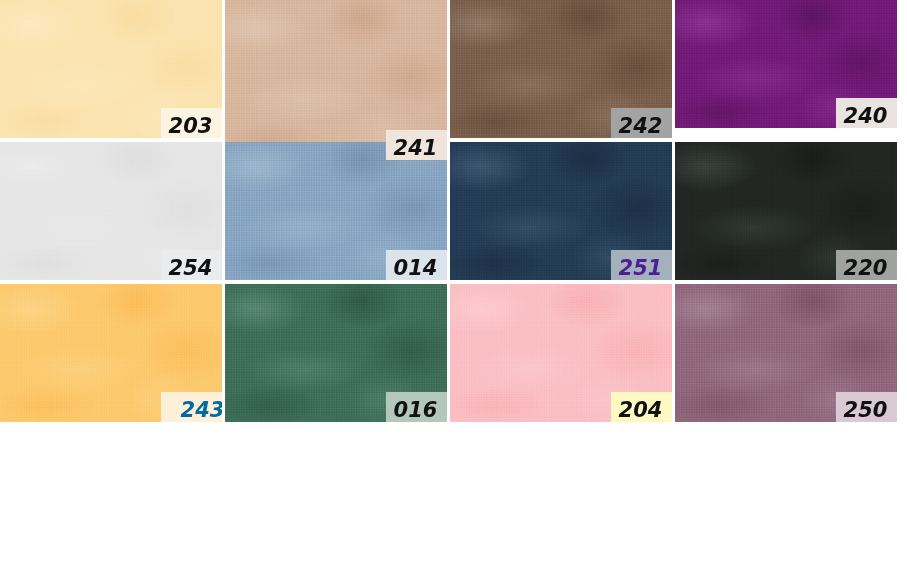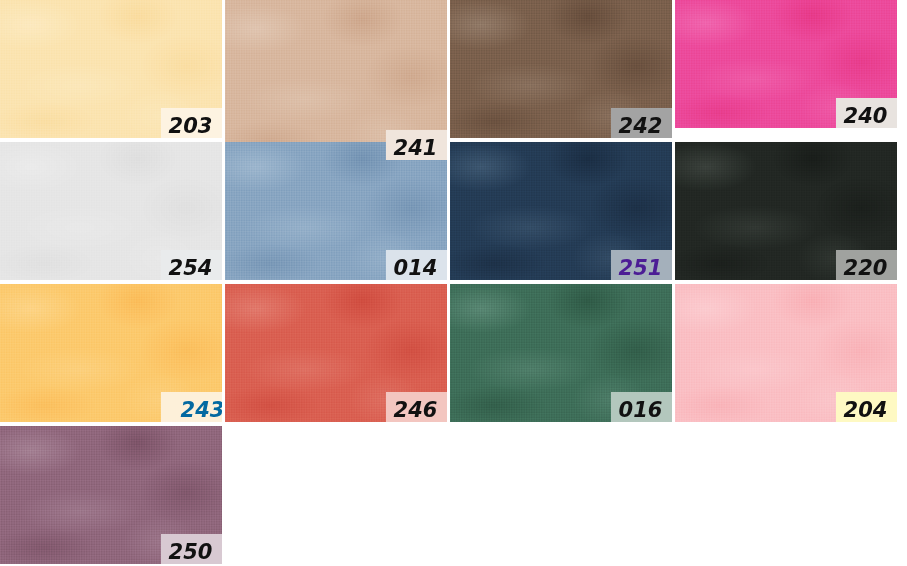--- a/index.html
+++ b/index.html
@@ -123,21 +123,21 @@
         <span class="code-text" style="color: rgb(17, 17, 17);">241</span>
       </div>
     </div>
     <div class="swatch" style="background: rgb(119, 93, 74); width: 222px; height: 138px;">
       <div class="mottle"></div>
       <div class="texture"></div>
       <div class="code-badge" style="background: #a3a3a3;">
         <span class="code-text" style="color: rgb(17, 17, 17);">242</span>
       </div>
     </div>
-    <div class="swatch" style="background: #ec4899; width: 222px; height: 128px;">
+    <div class="swatch" style="background: #701a75; width: 222px; height: 128px;">
       <div class="mottle"></div>
       <div class="texture"></div>
       <div class="code-badge" style="background: rgb(232, 227, 223);">
         <span class="code-text" style="color: rgb(17, 17, 17);">240</span>
       </div>
     </div>
     <div class="swatch" style="background: #e5e5e5; width: 222px; height: 138px;">
       <div class="mottle"></div>
       <div class="texture"></div>
       <div class="code-badge" style="background: rgb(233, 235, 236);">
@@ -165,27 +165,20 @@
         <span class="code-text" style="color: rgb(17, 17, 17);">220</span>
       </div>
     </div>
     <div class="swatch" style="background: rgb(252, 200, 106); width: 222px; height: 138px;">
       <div class="mottle"></div>
       <div class="texture"></div>
       <div class="code-badge" style="background: rgb(253, 240, 217);">
         <span class="code-text" style="color: #0369a1; margin-left: 24px;">243</span>
       </div>
     </div>
-    <div class="swatch" style="background: rgb(217, 93, 79); width: 222px; height: 138px;">
-      <div class="mottle"></div>
-      <div class="texture"></div>
-      <div class="code-badge" style="background: rgb(243, 198, 192);">
-        <span class="code-text" style="color: rgb(17, 17, 17);">246</span>
-      </div>
-    </div>
     <div class="swatch" style="background: rgb(60, 107, 86); width: 222px; height: 138px;">
       <div class="mottle"></div>
       <div class="texture"></div>
       <div class="code-badge" style="background: rgb(179, 199, 189);">
         <span class="code-text" style="color: rgb(17, 17, 17);">016</span>
       </div>
     </div>
     <div class="swatch" style="background: rgb(250, 189, 194); width: 222px; height: 138px;">
       <div class="mottle"></div>
       <div class="texture"></div>

